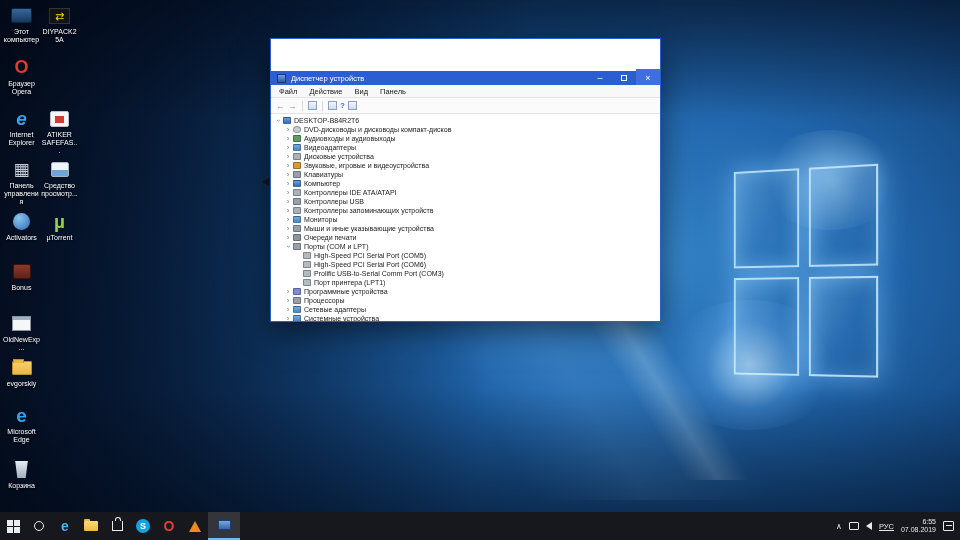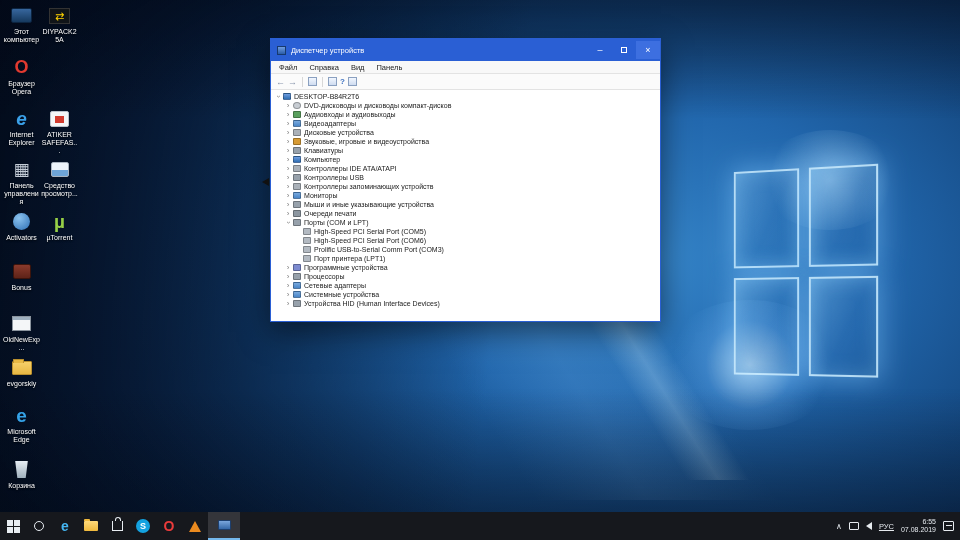--- a/index.html
+++ b/index.html
@@ -50,21 +50,21 @@
     background-image:linear-gradient(180deg,#9fb0bf 0 3px, rgba(0,0,0,0) 3px); }
   .i-evgorskiy { width:20px; height:14px; background:linear-gradient(#f7d06a,#e8b844); border:1px solid #b98f2e; border-radius:1px; position:relative; }
   .i-evgorskiy::before { content:""; position:absolute; left:0; top:-3px; width:9px; height:3px; background:#e8b844; border:1px solid #b98f2e; border-bottom:none; border-radius:1px 1px 0 0; }
   .i-edge::before { content:"e"; color:#35a3e8; font-size:19px; font-weight:bold; }
   .i-recycle { width:15px; height:17px; background:linear-gradient(#e6edf3,#9fb0bd);
     clip-path:polygon(8% 0,92% 0,78% 100%,22% 100%); }
 
   
   .dm-window { position:absolute; left:270px; top:38px; width:391px; height:284px;
     background:#fff; border:1px solid #2a5fd4; box-shadow:0 10px 28px rgba(0,0,0,.5); display:flex; flex-direction:column; }
-  .titlebar { height:22px; background:#2a5fd4; display:flex; align-items:center; flex:none; }
+  .titlebar { height:14px; background:#2a5fd4; display:flex; align-items:center; flex:none;margin-top:32px; }
   .win-app-icon { width:9px; height:9px; margin:0 5px 0 6px; background:linear-gradient(#6f9de0,#2a5ca8); border:1px solid #17396e; flex:none; }
   .win-title { color:#fff; font-size:7.5px; flex:1; }
   .win-btn { width:24px; height:18px; display:flex; align-items:center; justify-content:center; color:#fff; font-size:9px; cursor:default; }
   .win-btn.close { background:#3d6fe0; }
   .max-box { width:6px; height:6px; border:1px solid #fff; display:block; }
   .menubar { height:13px; background:#f8f8f8; border-bottom:1px solid #e3e3e3; display:flex; align-items:center; flex:none; padding-left:2px; }
   .menu-item { font-size:7.5px; color:#222; padding:0 6px; line-height:13px; }
   .toolbar { height:16px; background:#fbfbfb; border-bottom:1px solid #e3e3e3; display:flex; align-items:center; gap:3px; padding-left:5px; flex:none; }
   .tb-arrow { color:#8a97ad; font-size:9px; line-height:10px; }
   .tb-sep { width:1px; height:10px; background:#d8d8d8; margin:0 2px; }
@@ -226,21 +226,21 @@
       <span class="win-app-icon"></span>
       <span class="win-title">Диспетчер устройств</span>
       <span class="win-btn">–</span>
       <span class="win-btn">
           <span class="max-box"></span>
         </span>
       <span class="win-btn close">×</span>
     </div>
     <div class="menubar" id="menubar">
         <span class="menu-item">Файл</span>
-        <span class="menu-item">Справка</span>
+        <span class="menu-item">Действие</span>
         <span class="menu-item">Вид</span>
         <span class="menu-item">Панель</span>
       </div>
     <div class="toolbar" id="toolbar">
         <span class="tb-arrow">←</span>
         <span class="tb-arrow">→</span>
         <span class="tb-sep"></span>
         <span class="mini-ic"></span>
         <span class="tb-sep"></span>
         <span class="mini-ic"></span>

